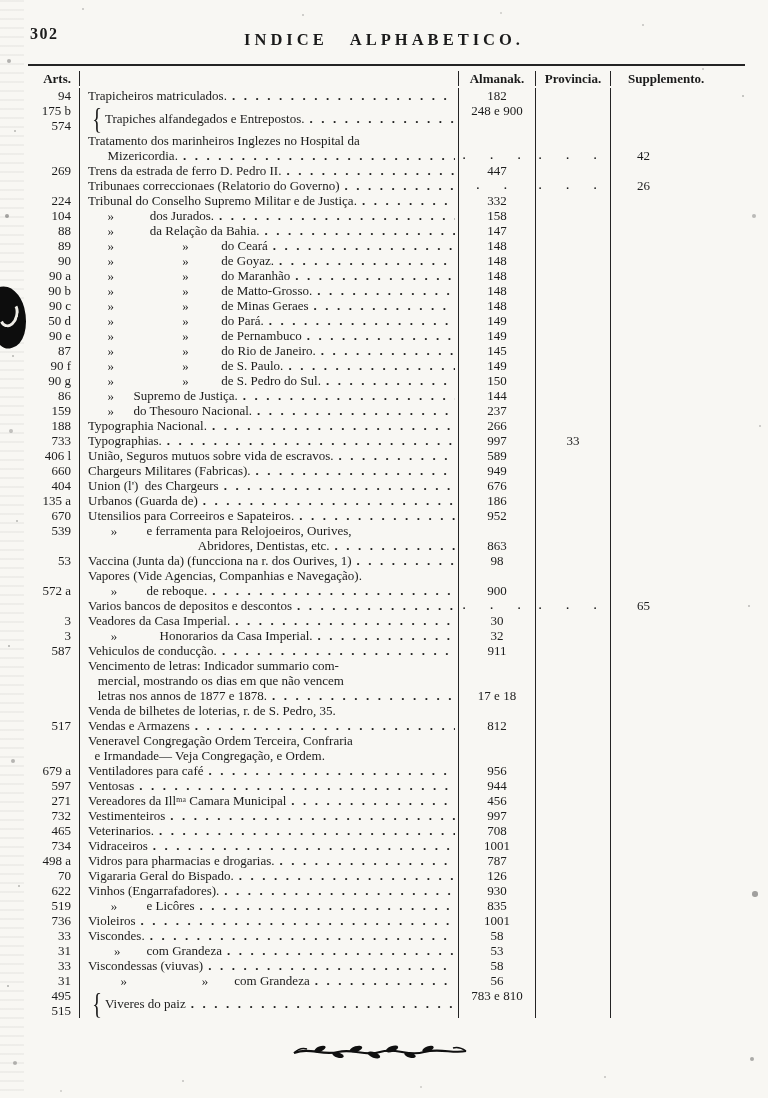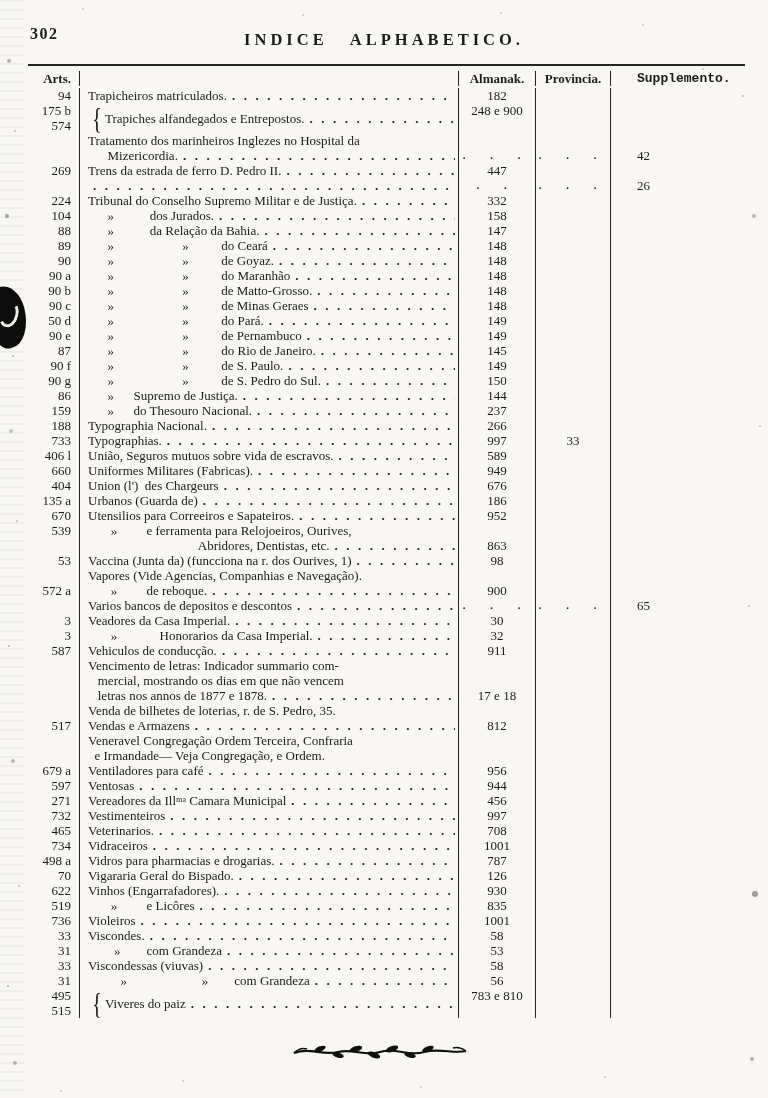--- a/index.html
+++ b/index.html
@@ -19,21 +19,21 @@
   .row{display:flex;height:15px;font-size:13px;line-height:15px;}
   .row.tall{height:30px;}
   .row.head{height:20px;font-weight:600;padding-top:2px;align-items:center;}
   .c{box-sizing:border-box;}
   .ca{width:52px;text-align:right;padding-right:8px;border-right:1.6px solid #242424;white-space:pre-line;}
   .ce{width:378px;display:flex;align-items:baseline;padding:0 3px 0 8px;min-width:0;}
   .tall .ce{align-items:center;}
   .cm{width:77px;border-left:1.6px solid #242424;text-align:center;}
   .cp{width:75px;border-left:1.6px solid #242424;text-align:center;}
   .cs{flex:1;border-left:1.6px solid #242424;padding-left:26px;}
-  .head .cs{padding-left:26px;font-family:Liberation Mono, monospace;}
+  .head .cs{padding-left:17px;}
   .t{white-space:pre;}
   .lead{flex:1 1 auto;min-width:0;overflow:hidden;white-space:nowrap;margin-left:5px;}
   .lead::after{content:"................................................";letter-spacing:8.5px;font-weight:600;}
   .valdots{letter-spacing:11px;font-weight:700;font-size:11px;}
   .brace{font-size:29px;font-weight:400;transform:scaleX(.72);margin:0 1px 0 2px;line-height:1;}
   .inkblot{position:absolute;left:-11px;top:286px;width:37px;height:62px;background:#0d0d0d;
     border-radius:48% 52% 62% 38% / 55% 45% 62% 38%;transform:rotate(-14deg);}
   .inkblot::after{content:"";position:absolute;left:11px;top:15px;width:13px;height:21px;
     border-radius:50%;border:3px solid #efede7;border-left-color:transparent;border-top-color:transparent;
     transform:rotate(28deg);}
@@ -114,20 +114,21 @@
             <div class="t">Trens da estrada de ferro D. Pedro II.</div>
             <div class="lead"></div>
           </div>
           <div class="c cm">447</div>
           <div class="c cp"></div>
           <div class="c cs"></div>
         </div>
         <div class="row">
           <div class="c ca"></div>
           <div class="c ce">
+            <div class="t">Tribunaes correccionaes (Relatorio do Governo)</div>
             <div class="lead"></div>
           </div>
           <div class="c cm valdots">. .</div>
           <div class="c cp valdots">. . .</div>
           <div class="c cs">26</div>
         </div>
         <div class="row">
           <div class="c ca">224</div>
           <div class="c ce">
             <div class="t">Tribunal do Conselho Supremo Militar e de Justiça.</div>
@@ -303,21 +304,21 @@
             <div class="t">União, Seguros mutuos sobre vida de escravos.</div>
             <div class="lead"></div>
           </div>
           <div class="c cm">589</div>
           <div class="c cp"></div>
           <div class="c cs"></div>
         </div>
         <div class="row">
           <div class="c ca">660</div>
           <div class="c ce">
-            <div class="t">Uniformes Militares (Fabricas).</div>
+            <div class="t">Chargeurs Militares (Fabricas).</div>
             <div class="lead"></div>
           </div>
           <div class="c cm">949</div>
           <div class="c cp"></div>
           <div class="c cs"></div>
         </div>
         <div class="row">
           <div class="c ca">404</div>
           <div class="c ce">
             <div class="t">Union (l')  des Chargeurs</div>

